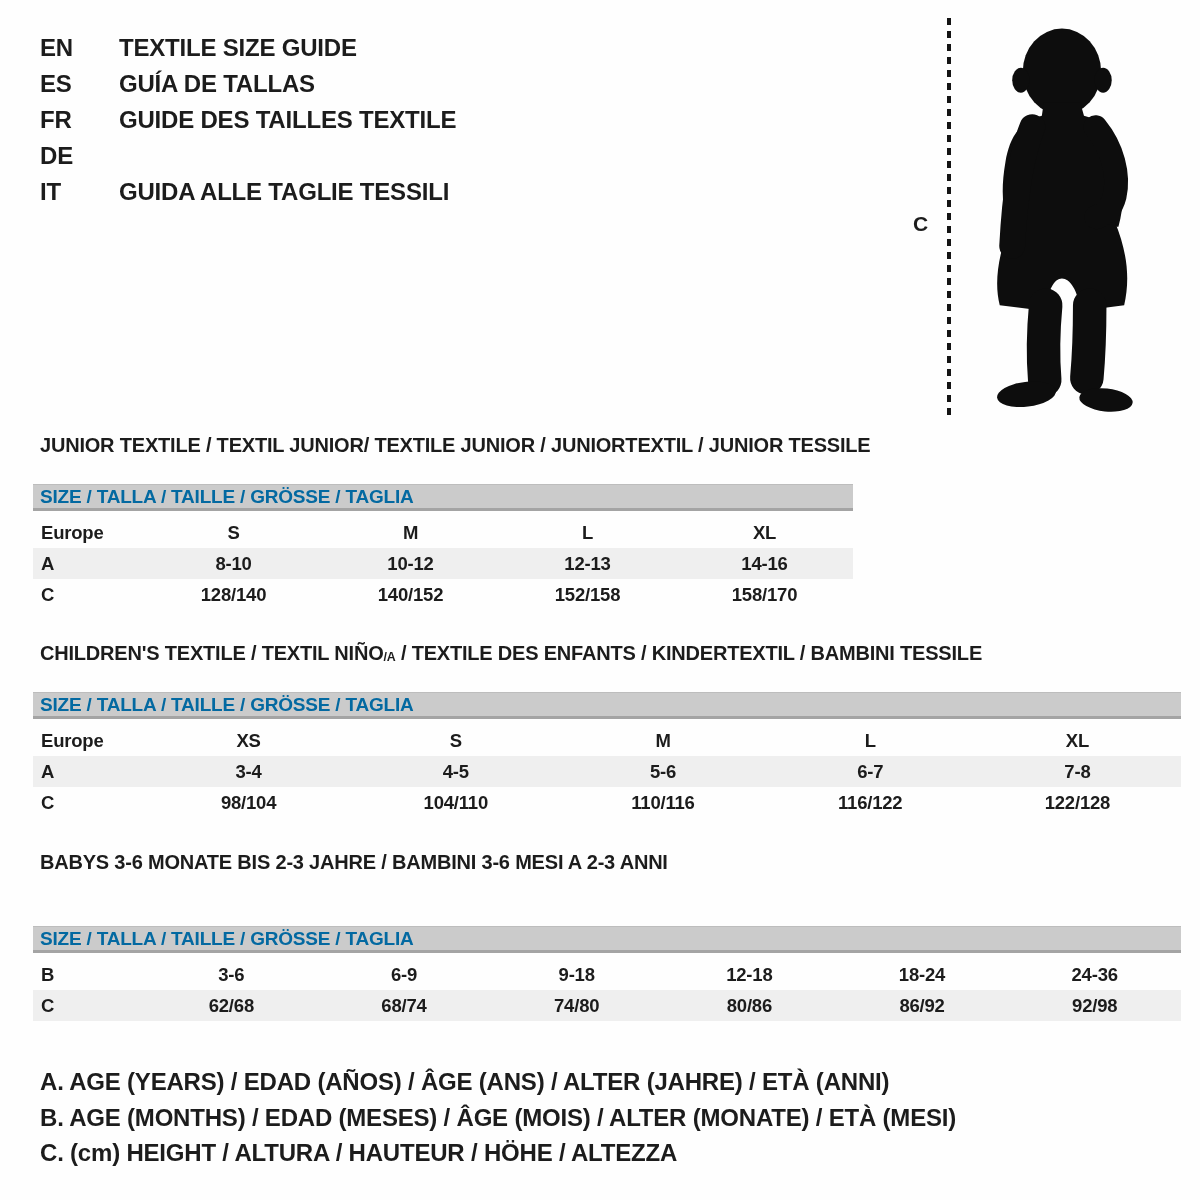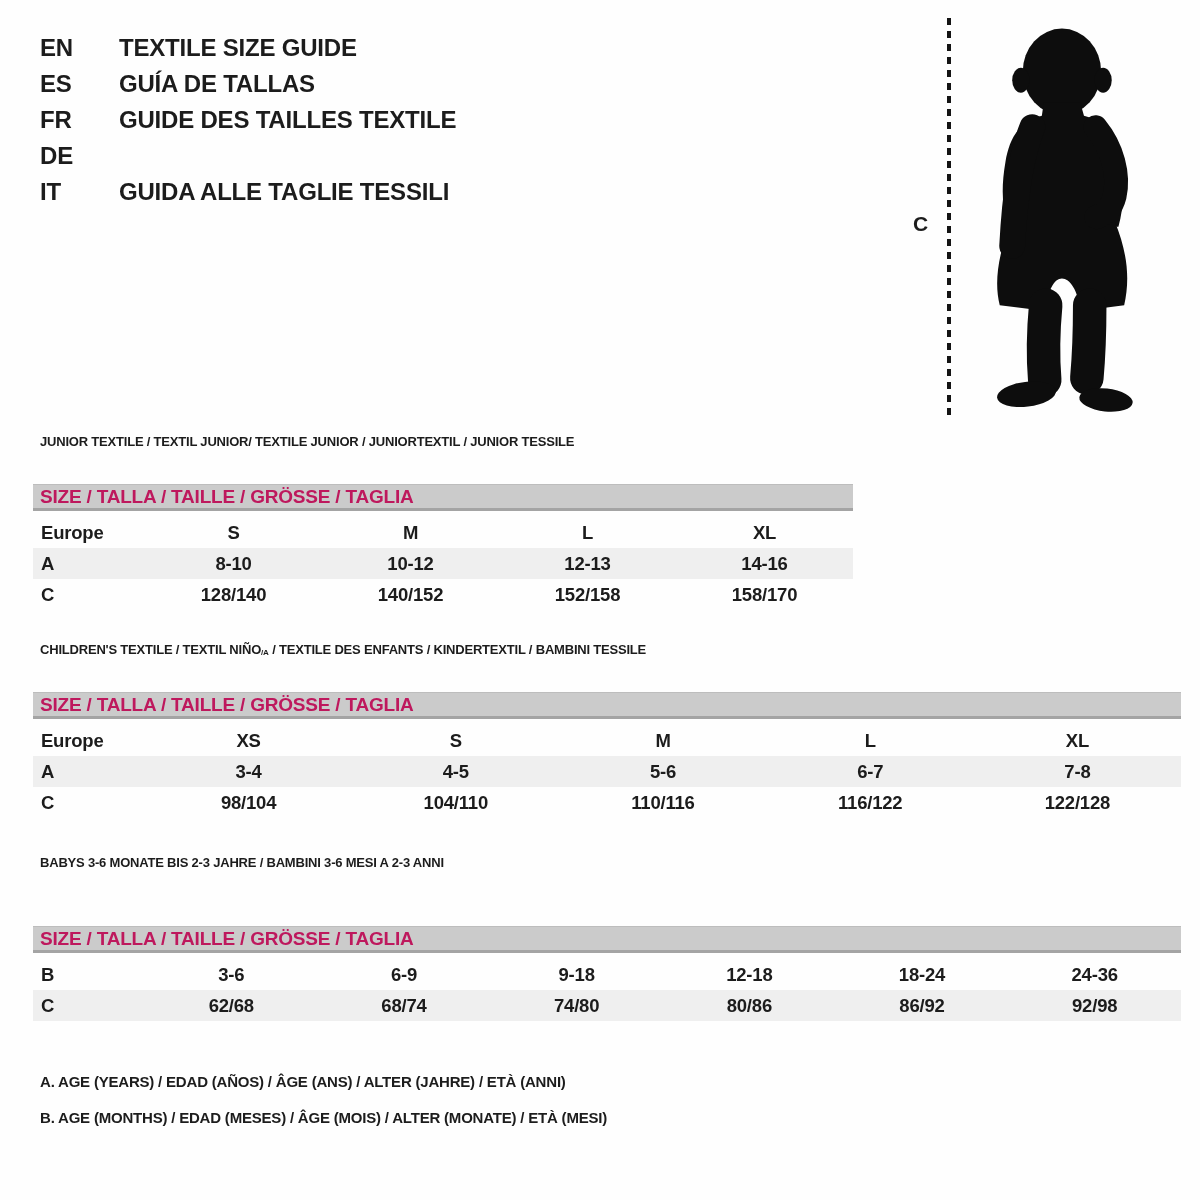--- a/index.html
+++ b/index.html
@@ -27,49 +27,49 @@
     position:absolute;left:44px;top:6px;width:4px;height:400px;
     background:repeating-linear-gradient(to bottom,#141414 0 7px,transparent 7px 13px);
   }
   .toddler{position:absolute;left:60px;top:8px;width:196px;height:402px;}
   .toddler .fill{fill:#0d0d0d;}
   .toddler .stroke{fill:none;stroke:#0d0d0d;stroke-linecap:round;}
 
   
   .sec-title{
     position:absolute;left:40px;margin:0;
-    font-size:13px;font-weight:700;white-space:nowrap;
+    font-size:20px;font-weight:700;white-space:nowrap;
   }
   .junior-title{top:434px;}
   .children-title{top:642px;}
   .babies-title{top:845px;line-height:35px;}
   .subA{font-size:0.62em;vertical-align:-0.12em;}
 
   
   .table{position:absolute;left:33px;}
   .junior-table{top:484px;width:820px;}
   .children-table{top:692px;width:1148px;}
   .babies-table{top:926px;width:1148px;}
 
   .size-bar{
     height:23px;background:#cbcbcb;
     border-top:1px solid #bdbdbd;
     border-bottom:3px solid #a4a4a4;
     font-size:19px;line-height:23px;
-    padding-left:7px;color:#be185d;
+    padding-left:7px;color:#0369a1;
     white-space:nowrap;
   }
   .size-bar + .trow{margin-top:6px;}
-  .trow{display:flex;align-items:center;height:31px;font-size:18.5px;justify-content:flex-end;}
+  .trow{display:flex;align-items:center;height:31px;font-size:18.5px;}
   .rlabel{flex:0 0 112px;padding-left:8px;box-sizing:border-box;}
   .cell{flex:1;text-align:center;}
   .band{background:#efefef;}
 
   
-  .legend{position:absolute;left:40px;top:1064px;font-size:15px;line-height:35.5px;white-space:nowrap;}
+  .legend{position:absolute;left:40px;top:1064px;font-size:24px;line-height:35.5px;white-space:nowrap;}
 </style>
 </head>
 <body>
 
 <div class="page">
 
   <section class="lang-block">
     <div class="lang-row">
       <span class="lang-code">EN</span>
       <span class="lang-label">TEXTILE SIZE GUIDE</span>
@@ -185,15 +185,16 @@
       <span class="cell">74/80</span>
       <span class="cell">80/86</span>
       <span class="cell">86/92</span>
       <span class="cell">92/98</span>
     </div>
   </div>
 
   <div class="legend">
     <div>A. AGE (YEARS) / EDAD (AÑOS) / ÂGE (ANS) / ALTER (JAHRE) / ETÀ (ANNI)</div>
     <div>B. AGE (MONTHS) / EDAD (MESES) / ÂGE (MOIS) / ALTER (MONATE) / ETÀ (MESI)</div>
+    <div>C. (cm) HEIGHT / ALTURA / HAUTEUR / HÖHE / ALTEZZA</div>
   </div>
 
 </div>
 
 </body></html>

